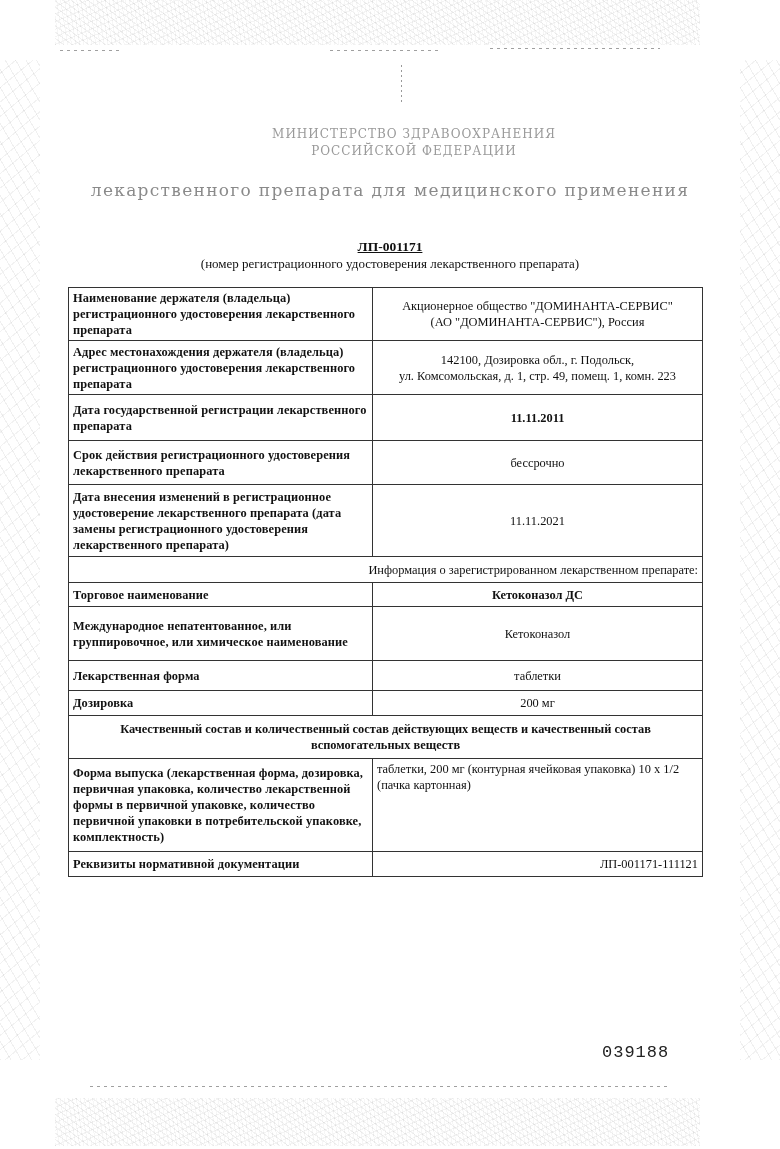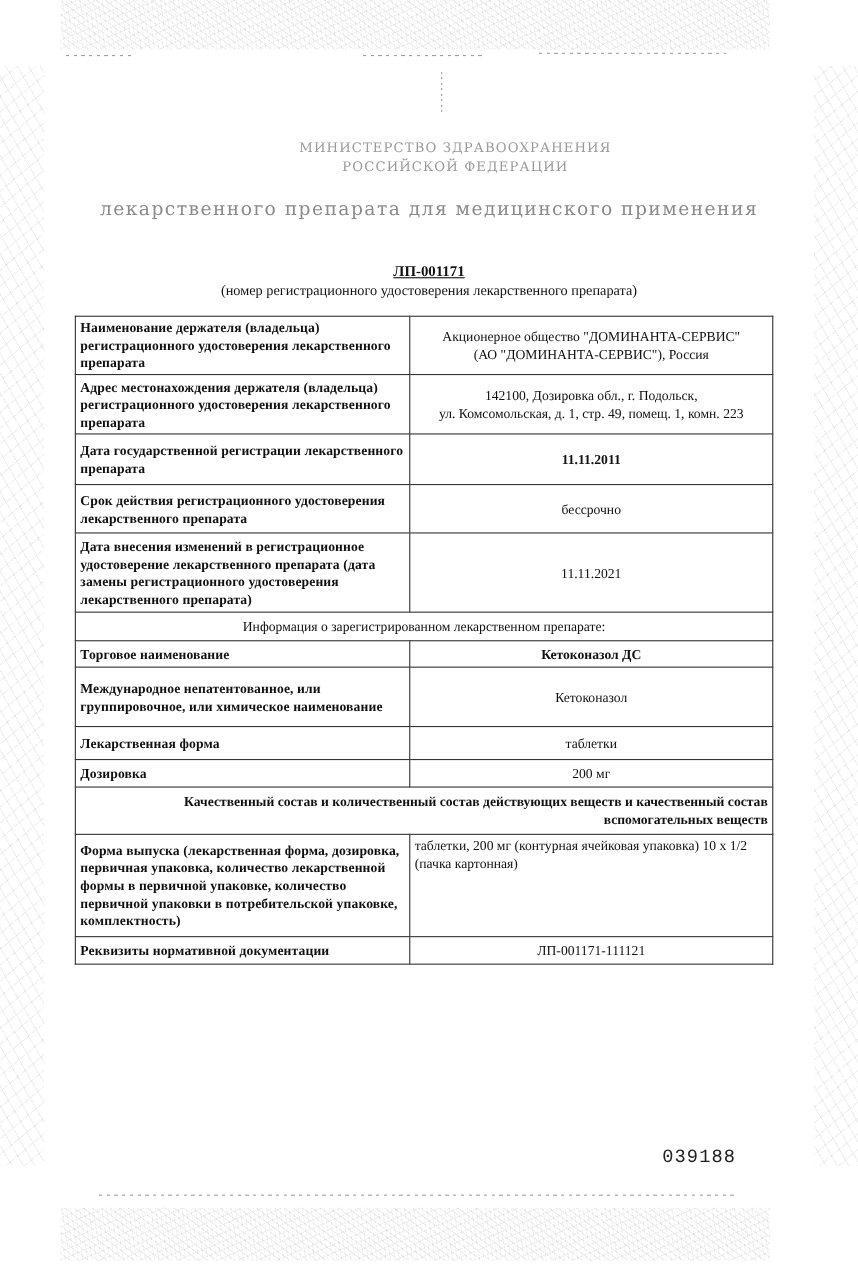--- a/index.html
+++ b/index.html
@@ -24,25 +24,25 @@
   .cert-title .l2 { font-size:17px; letter-spacing:1.3px; }
 
   .regnum { position:absolute; top:239px; left:0; width:780px; text-align:center; font-size:13.5px; font-weight:bold; text-decoration:underline; }
   .regnum-caption { position:absolute; top:256px; left:0; width:780px; text-align:center; font-size:13px; }
 
   table.main { position:absolute; top:287px; left:68px; width:634px; border-collapse:collapse; table-layout:fixed; font-size:12.4px; line-height:16px; }
   table.main td { border:1px solid #333; padding:2px 4px; vertical-align:middle; }
   td.lbl { font-weight:bold; width:295px; letter-spacing:0.1px; }
   td.val { text-align:center; }
   td.val.bold { font-weight:bold; }
-  td.full { text-align:center; }
-  td.full.bold-left { text-align:right; font-weight:bold; }
+  td.full { text-align:right; }
+  td.full.bold-left { text-align:center; font-weight:bold; }
   td.full.left { text-align:left; }
   td.val.topleft { text-align:left; vertical-align:top; }
-  td.val.left { text-align:center; }
+  td.val.left { text-align:right; }
 
   .stamp-num { position:absolute; top:1043px; left:602px; font-family:"Liberation Mono", monospace; font-size:17px; letter-spacing:1px; color:#222; }
 </style>
 </head>
 <body>
 
 <div class="noise-band noise-top"></div>
 <div class="dash-line" style="top:50px;left:60px;width:60px;"></div>
 <div class="dash-line" style="top:50px;left:330px;width:110px;"></div>
 <div class="dash-line" style="top:48px;left:490px;width:170px;"></div>

